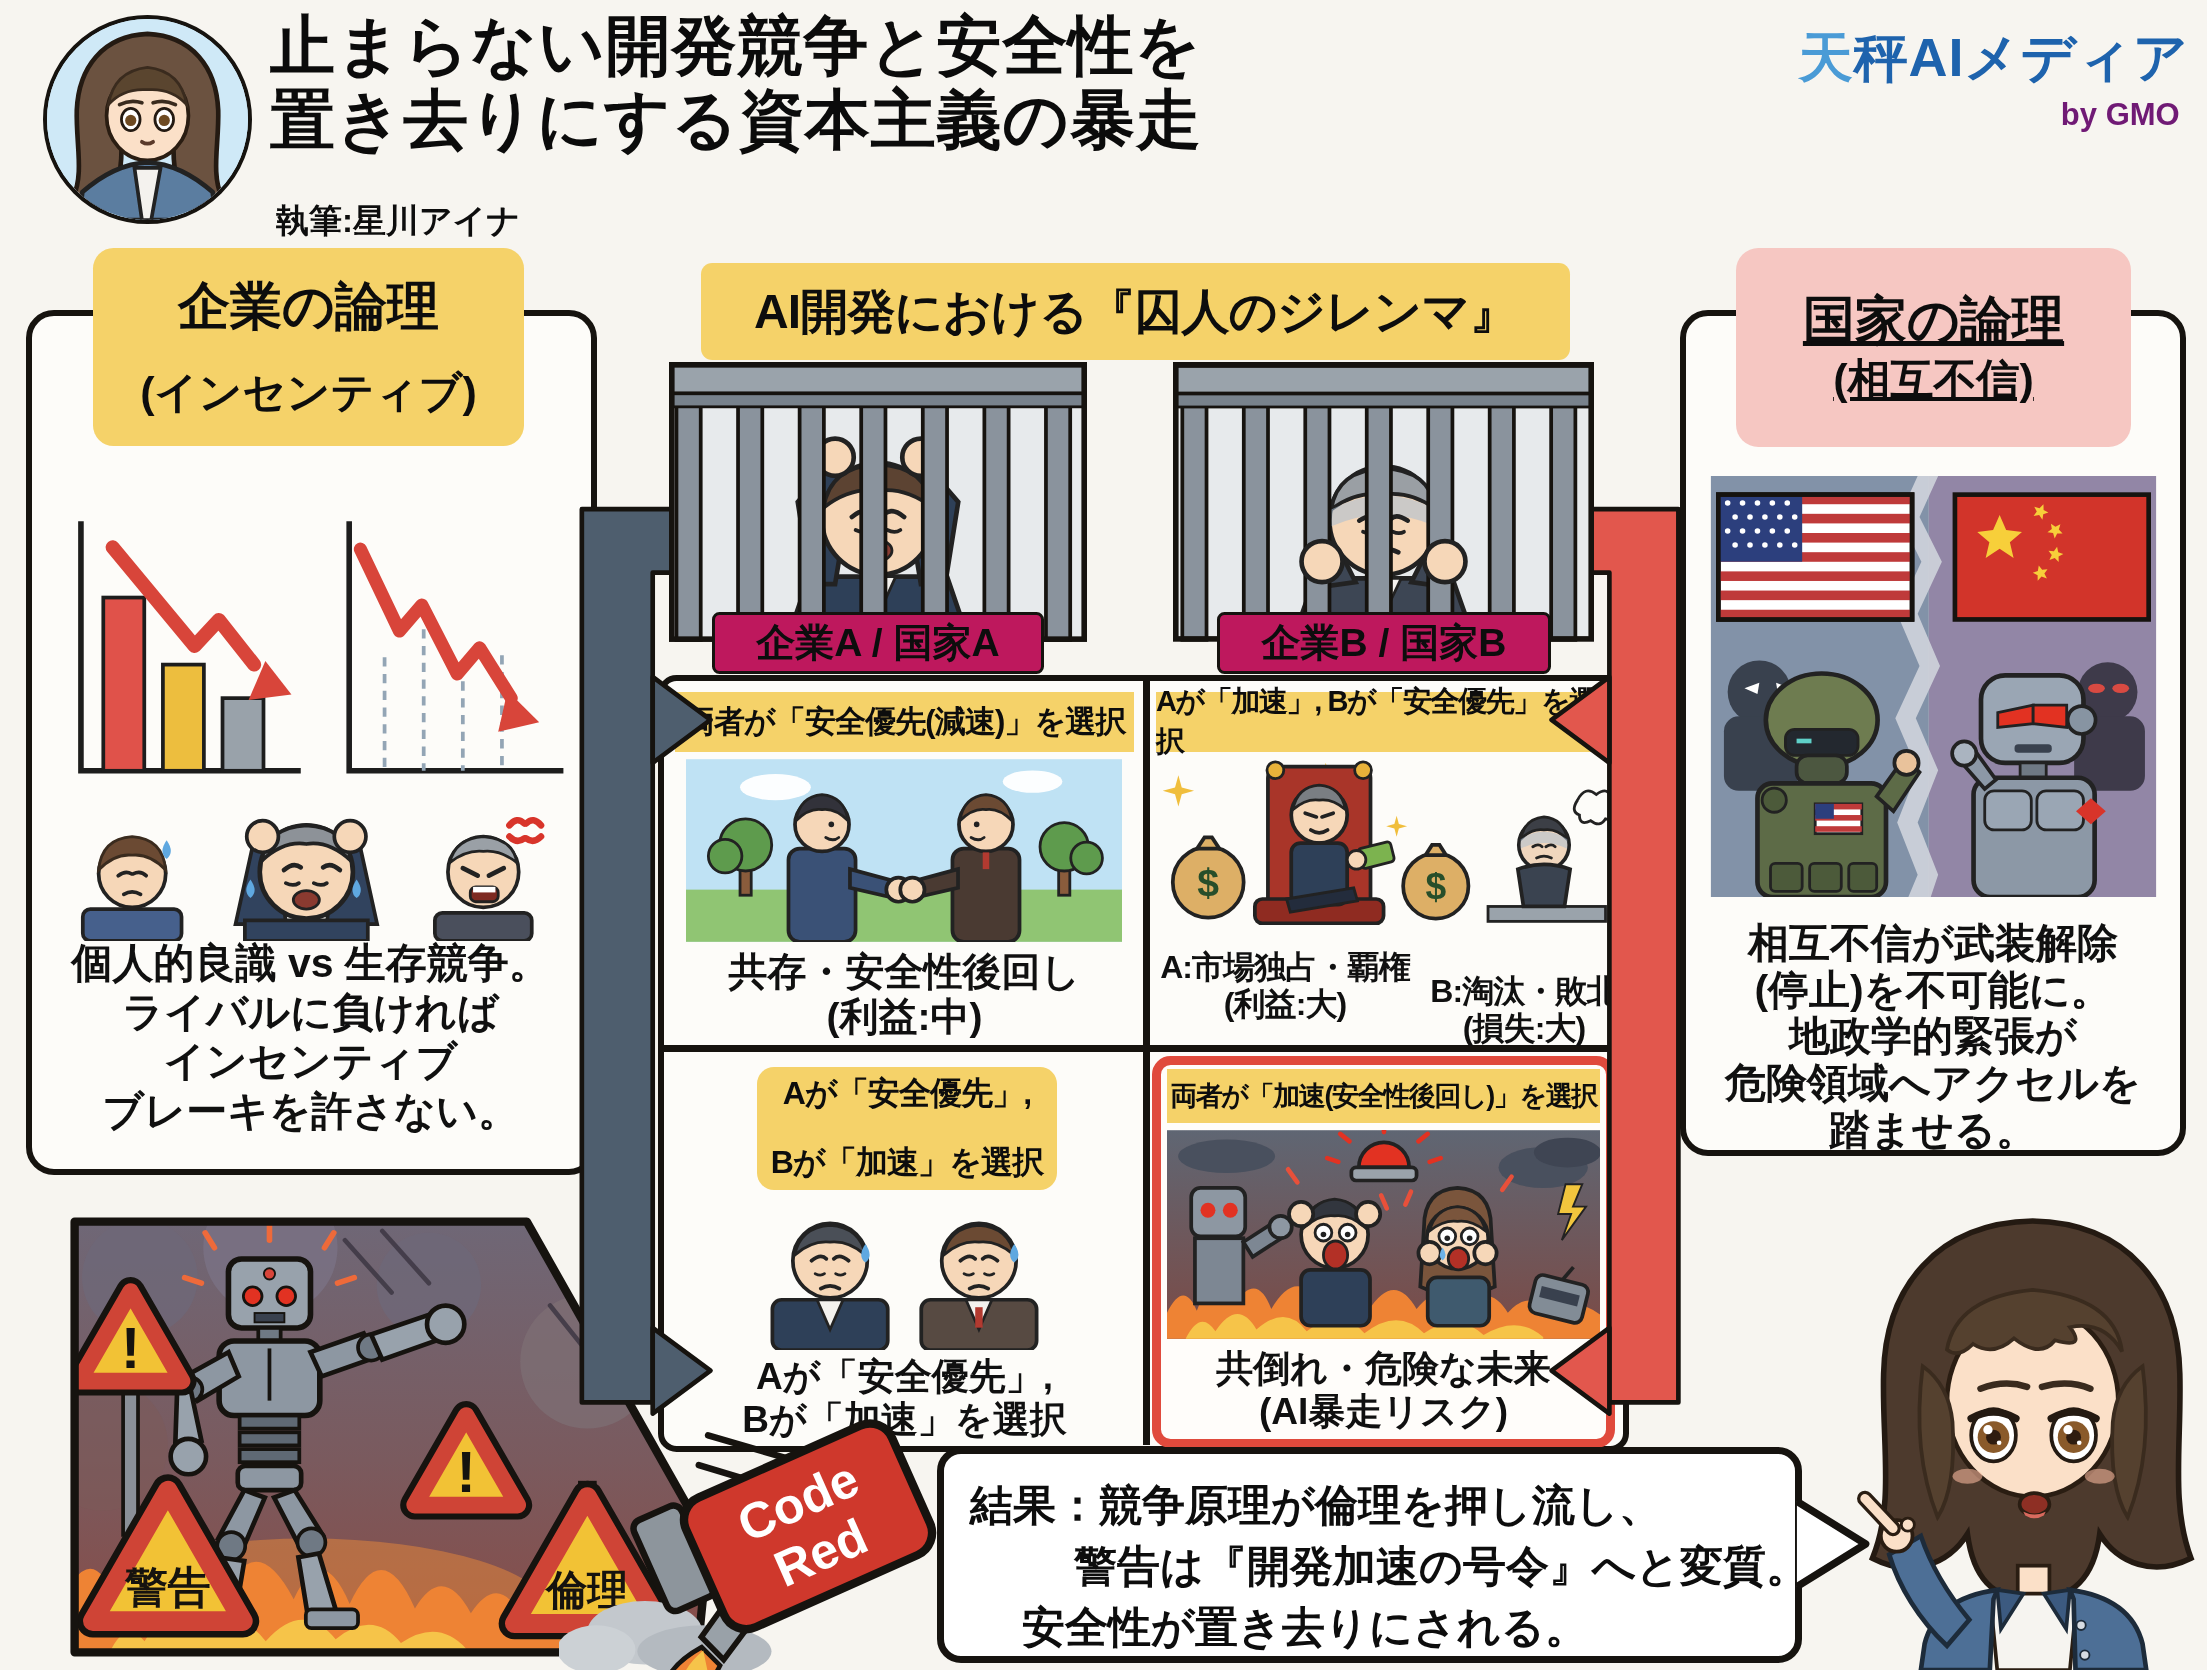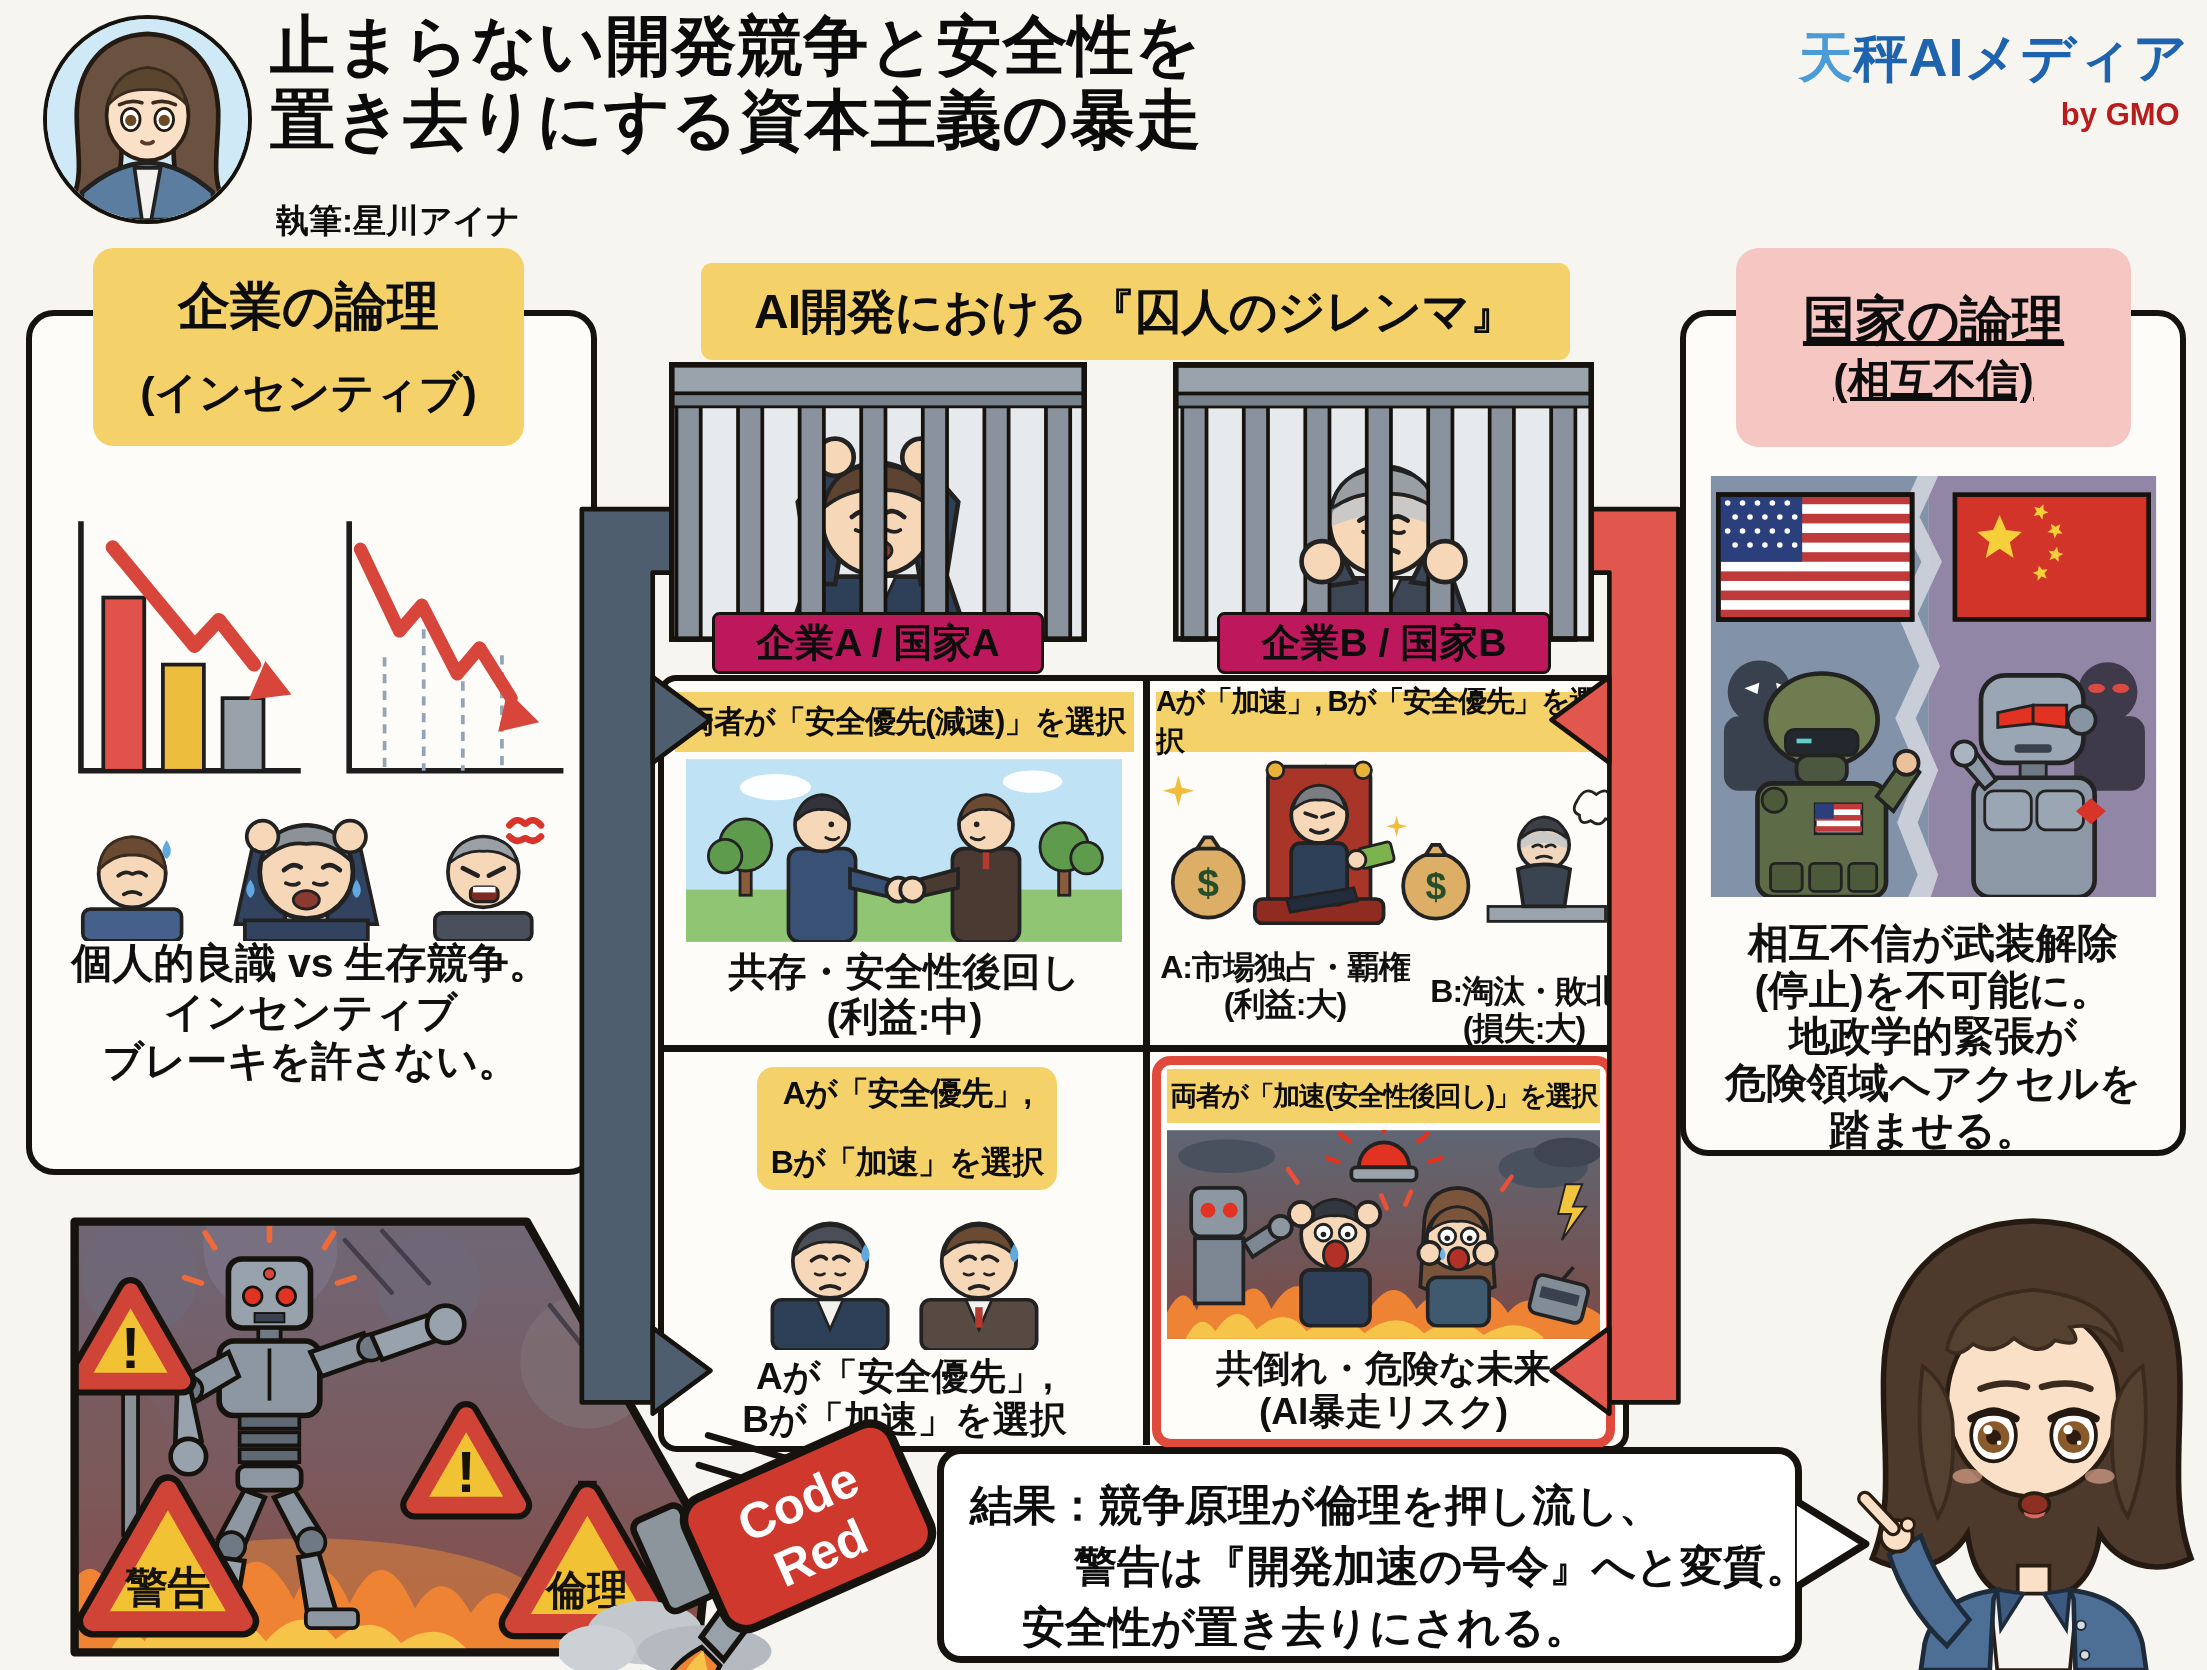--- a/index.html
+++ b/index.html
@@ -7,21 +7,21 @@
        font-family:"Liberation Sans","DejaVu Sans",sans-serif;color:#0d0d0d;}
   .stage{position:relative;width:2204px;height:1671px;background:#f7f5f0;border-radius:30px;}
   .abs{position:absolute;}
   .panel{position:absolute;background:#fdfcf9;border:6.5px solid #16130f;border-radius:28px;box-sizing:border-box;z-index:1;}
   .ctr{display:flex;flex-direction:column;align-items:center;justify-content:center;text-align:center;}
   .bigtitle{position:absolute;left:270px;top:9.3px;width:1464px;font-size:65px;font-weight:900;line-height:1.14;letter-spacing:0.9px;color:#0b0b0b;z-index:2;}
   .author{position:absolute;left:276px;top:199px;font-size:33px;font-weight:700;z-index:2;}
   .logo{position:absolute;left:1743px;top:22.4px;width:446px;text-align:right;z-index:2;}
   .logo .l1{font-size:54px;font-weight:900;color:#1e63ad;letter-spacing:0.9px;}
   .logo .l1 .first{color:#4a9bd6;}
-  .logo .l2{font-size:31px;font-weight:800;color:#b91c1c;margin-top:1.9px;padding-right:9.3px;}
+  .logo .l2{font-size:31px;font-weight:800;color:#701a75;margin-top:1.9px;padding-right:9.3px;}
   .avatar{position:absolute;left:43px;top:15px;width:201px;height:201px;border-radius:50%;border:4.7px solid #16130f;overflow:hidden;background:#cfe9f7;z-index:2;}
   .ylabel{position:absolute;background:#f5d269;border-radius:20.5px;z-index:4;gap:27px;}
   .pinklabel{position:absolute;background:#f6c7c2;border-radius:22.4px;z-index:4;}
   .lab1{font-size:52px;font-weight:900;line-height:1.25;}
   .lab2{font-size:43px;font-weight:900;line-height:1.25;}
   .dilemma-title{position:absolute;left:701px;top:263px;width:869px;height:97px;background:#f5d269;border-radius:11.2px;
      font-size:48px;font-weight:900;letter-spacing:-0.9px;z-index:2;}
   .cagelabel{position:absolute;background:#be185d;border:3.7px solid #16130f;border-radius:7.5px;
      font-size:39px;font-weight:900;z-index:4;box-sizing:border-box;margin-top:12px;}
   .strip{position:absolute;background:#f5d269;font-weight:900;display:flex;align-items:center;justify-content:center;}
@@ -138,20 +138,21 @@
       <rect x="451" y="92" width="24" height="6" fill="#fff"></rect>
       <g transform="translate(506,28)" stroke="#d8342a" stroke-width="7" fill="none" stroke-linecap="round">
         <path d="M-16,-2 Q-8,-12 0,-4"></path>
           <path d="M2,-4 Q10,-12 18,-2"></path>
         <path d="M-16,10 Q-8,18 0,12"></path>
           <path d="M2,12 Q10,18 18,10"></path>
       </g>
     </svg>
     <div class="bodytext" style="left:3.7px;top:623px;width:550px;font-size:41px;line-height:1.2;">
       <div>個人的良識 vs 生存競争。</div>
+      <div>ライバルに負ければ</div>
       <div>インセンティブ</div>
       <div>ブレーキを許さない。</div>
     </div>
   </div>
   <div class="ylabel ctr" style="left:93px;top:248px;width:431px;height:198px;">
     <div class="lab1">企業の論理</div>
     <div class="lab2">(インセンティブ)</div>
   </div>
 
   <div class="panel" style="left:1680px;top:310px;width:506px;height:846px;">

